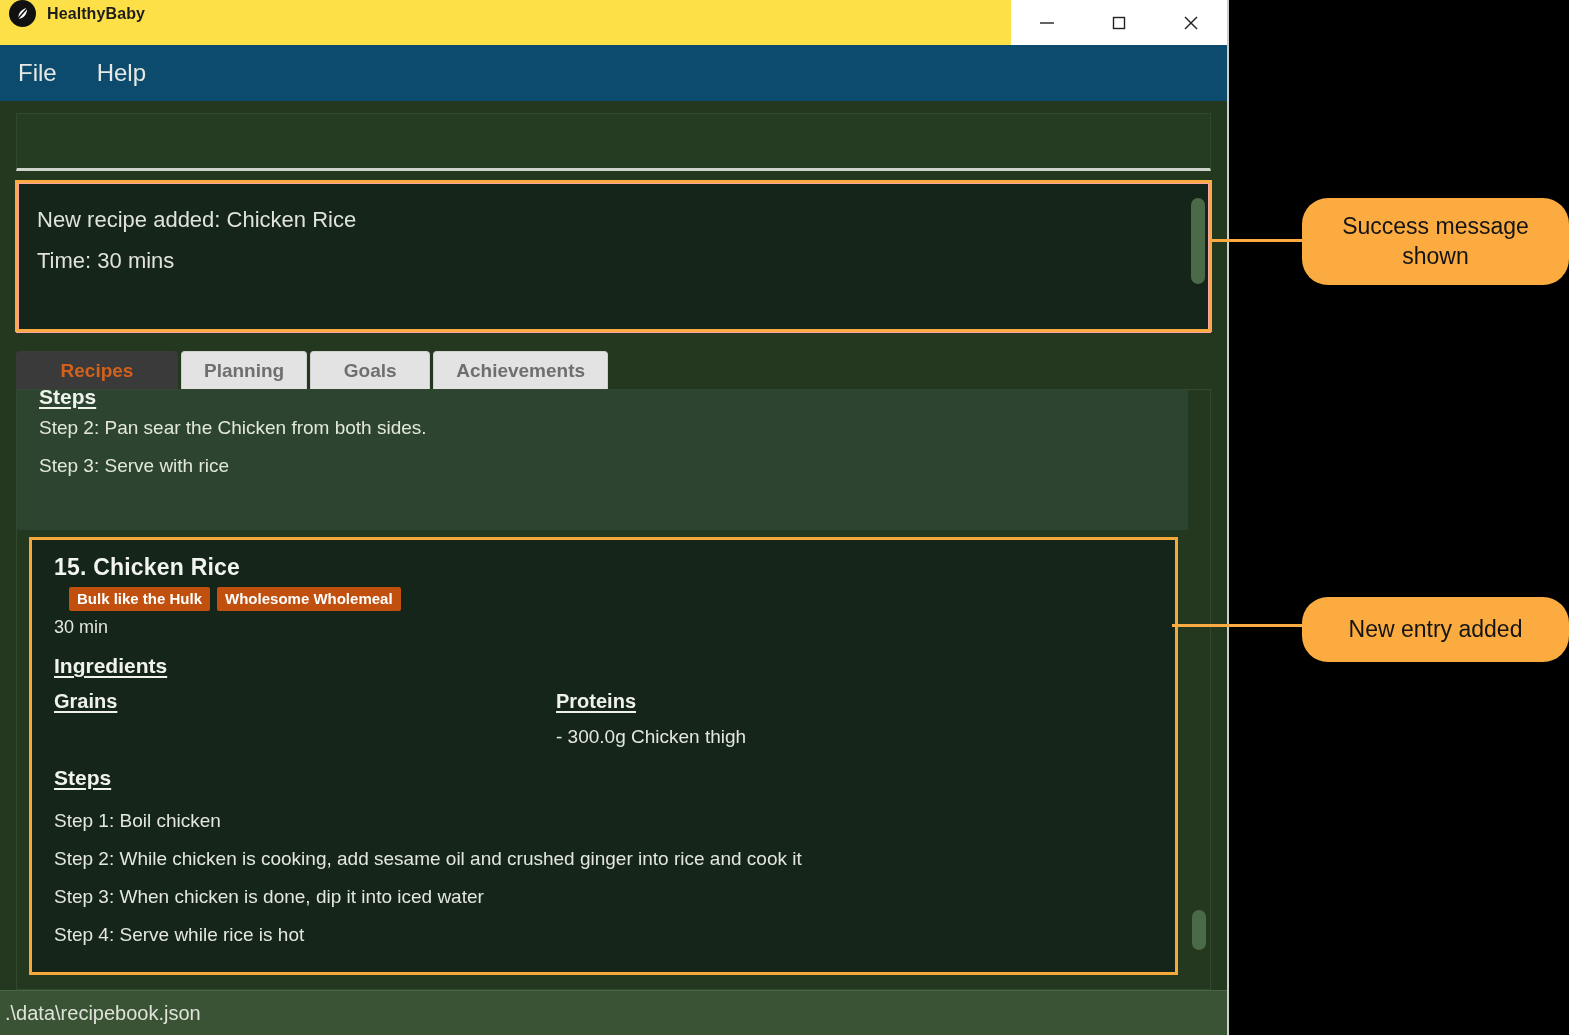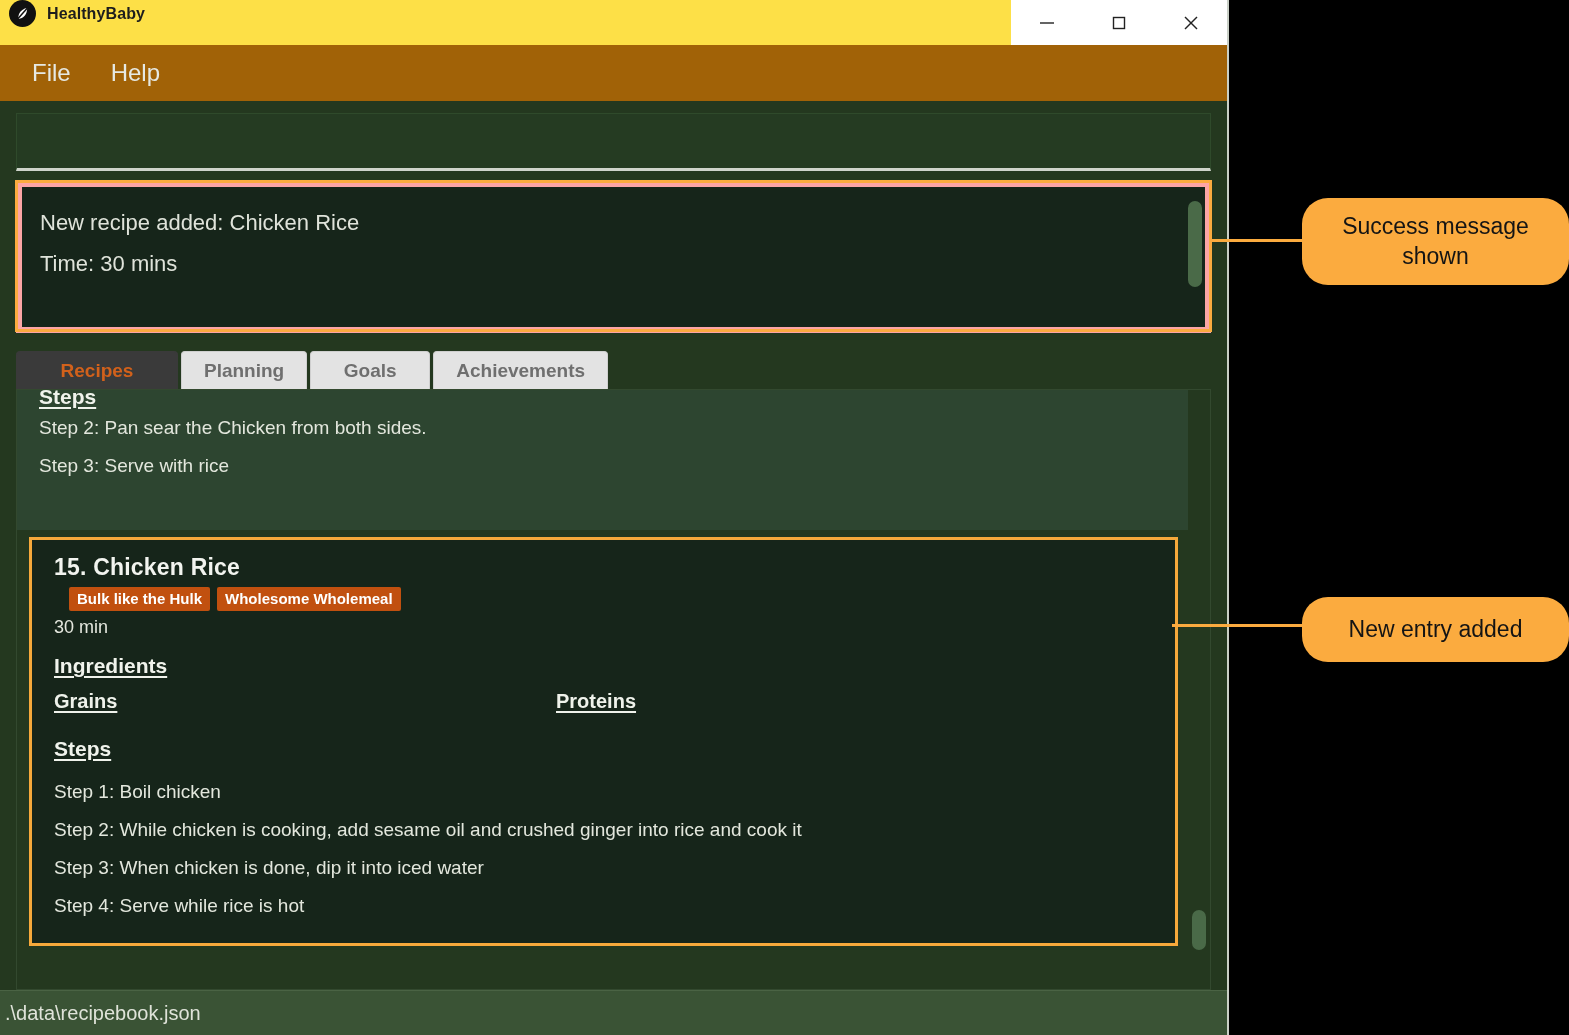--- a/index.html
+++ b/index.html
@@ -77,24 +77,24 @@
     align-items: center;
     justify-content: center;
     background: #ffffff;
   }
   .win-btn svg { display: block; }
 
   
   #menubar {
     height: 56px;
     flex: 0 0 56px;
-    background: #a16207;
-    display: flex;
-    align-items: center;
-    padding-left: 28px;
+    background: #0c4a6e;
+    display: flex;
+    align-items: center;
+    padding-left: 14px;
     gap: 32px;
   }
   .menu-item {
     font-size: 24px;
     color: #e6e9e3;
     font-weight: normal;
     line-height: 1;
     padding: 2px 4px;
   }
 
@@ -129,21 +129,21 @@
   
   #message-box-wrap {
     flex: 0 0 152px;
     position: relative;
     margin-top: 8px;
   }
   #message-box {
     position: absolute;
     inset: 0;
     background: #16251a;
-    border: 6px solid #fca5a5;
+    border: 3px solid #fca5a5;
     display: flex;
   }
   #message-text {
     flex: 1 1 auto;
     padding: 16px 18px 0 18px;
     overflow: hidden;
   }
   .msg-line {
     font-size: 22px;
     color: #dfe3da;
@@ -436,20 +436,21 @@
             <div class="time-line">30 min</div>
 
             <div><span class="sec-title">Ingredients</span></div>
 
             <div class="ing-grid">
               <div class="ing-col">
                 <div><span class="ing-col-title">Grains</span></div>
               </div>
               <div class="ing-col">
                 <div><span class="ing-col-title">Proteins</span></div>
+                <div class="ing-item">- 300.0g Chicken thigh</div>
               </div>
             </div>
 
             <div><span class="sec-title">Steps</span></div>
             <div class="step-line">Step 1: Boil chicken</div>
             <div class="step-line">Step 2: While chicken is cooking, add sesame oil and crushed ginger into rice and cook it</div>
             <div class="step-line">Step 3: When chicken is done, dip it into iced water</div>
             <div class="step-line">Step 4: Serve while rice is hot</div>
           </div>
 

